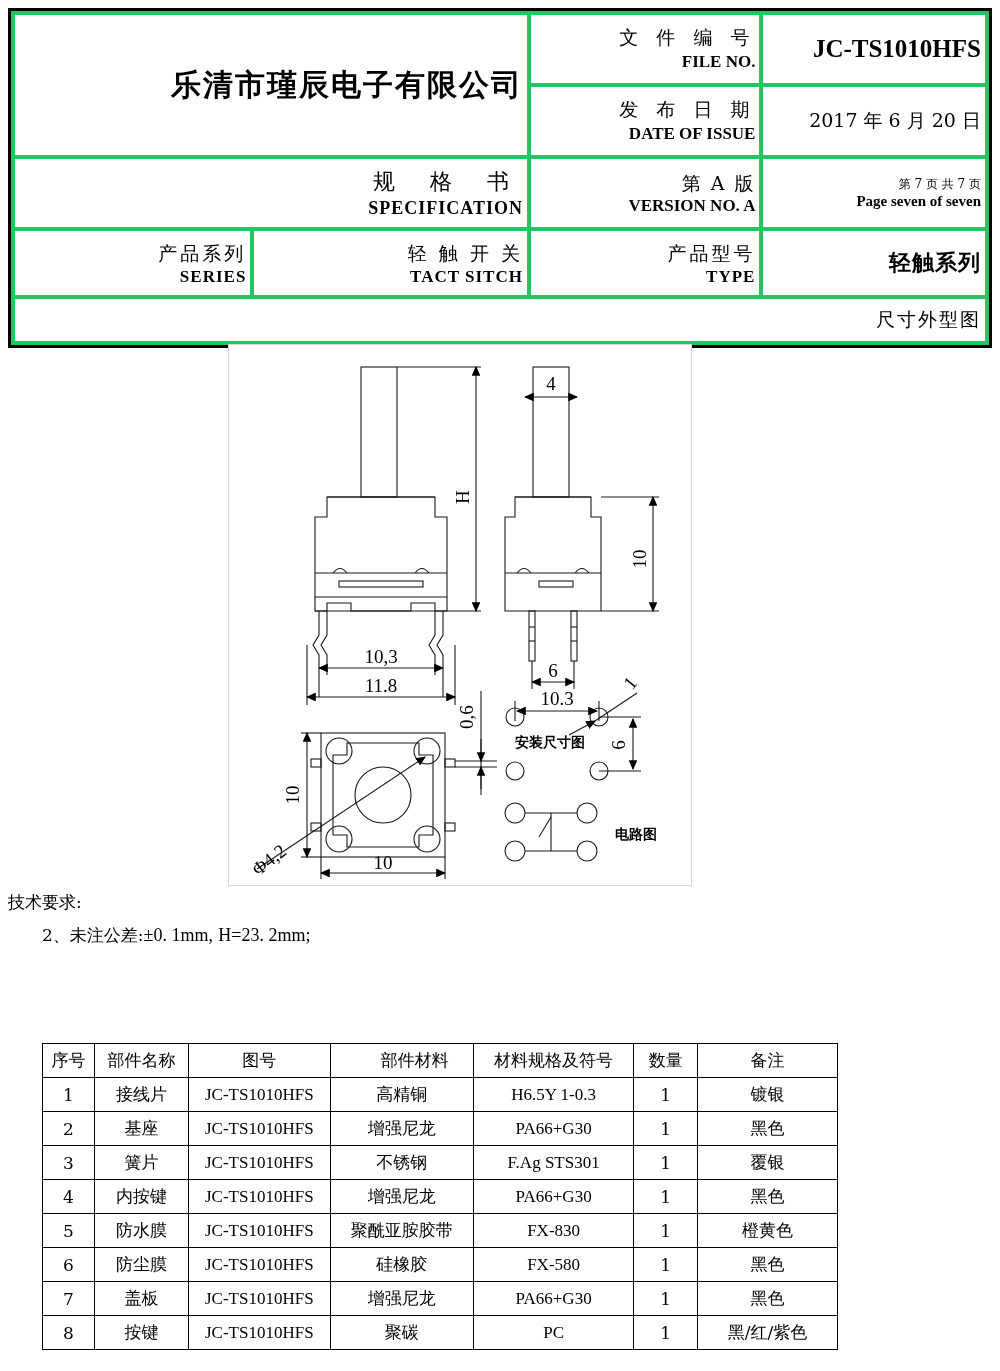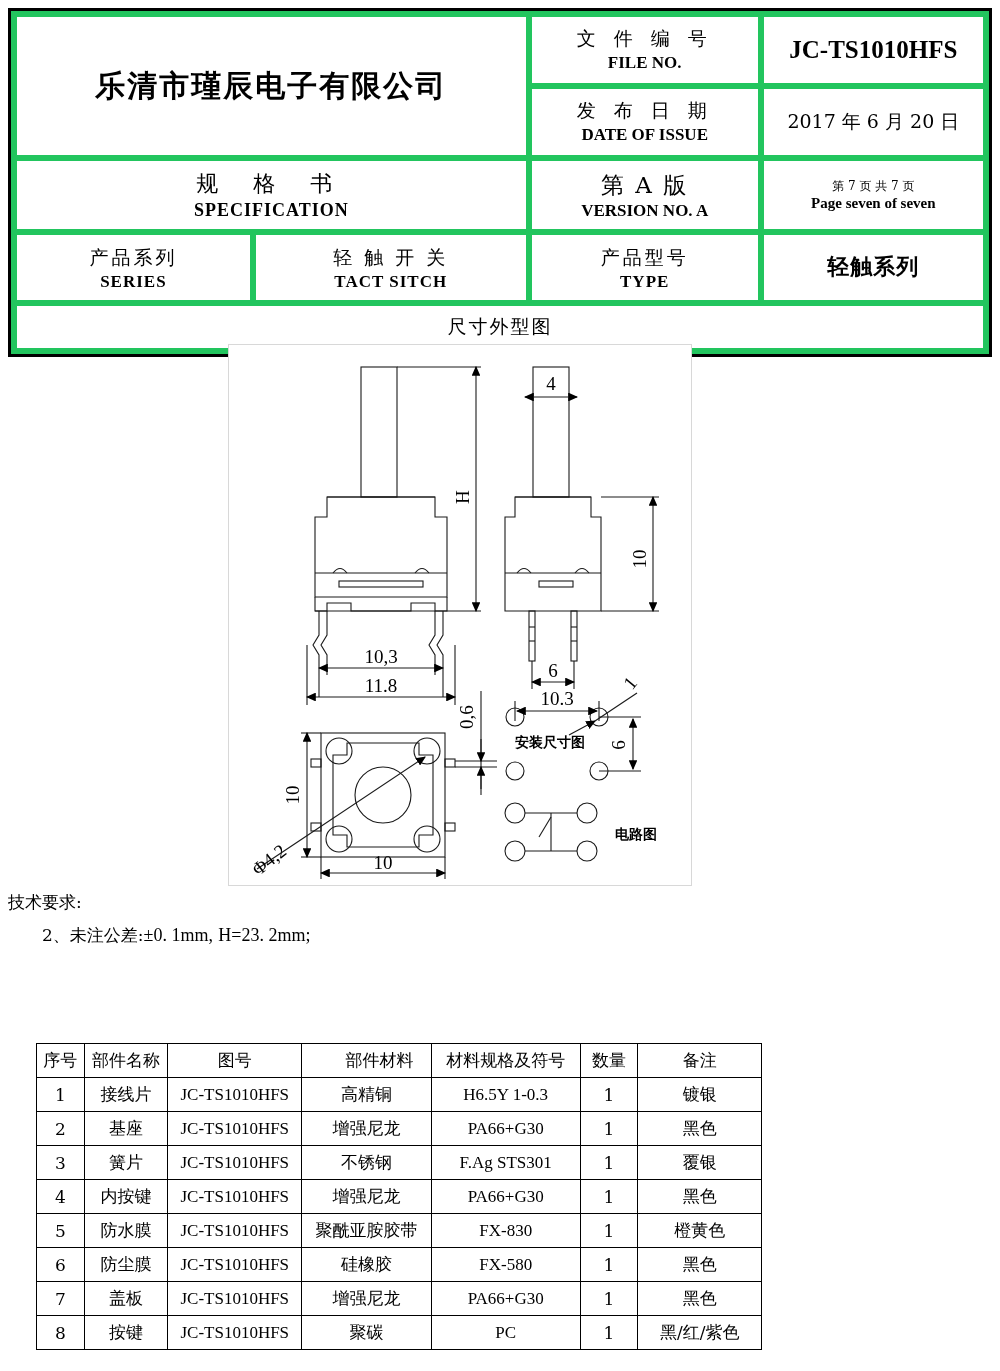--- a/index.html
+++ b/index.html
@@ -18,38 +18,38 @@
   
   .header-table {
     position: absolute;
     left: 8px; top: 8px;
     width: 984px;
     border: 3px solid #000;
     border-collapse: collapse;
   }
   .header-table table { border-collapse: collapse; width: 100%; }
   .header-table td {
-    border: 6px solid #22c55e;
-    text-align: center;
+    border: 4px solid #22c55e;
+    text-align: right;
     vertical-align: middle;
     padding: 8px 4px;
   }
   .cn { font-family: "DejaVu Serif", "Liberation Serif", serif; }
   .company {
     font-size: 30px; font-weight: bold; letter-spacing: 2px;
     font-family: "DejaVu Sans", sans-serif;
     margin-top: 17px;
   }
   .lbl-cn { font-size: 19px; letter-spacing: 6px; line-height: 1.35; }
   .lbl-en { font-size: 17px; font-weight: bold; line-height: 1.3; }
   .val-big { font-size: 25px; font-weight: bold; letter-spacing: 0px; }
   .val-date { font-size: 19px; }
   .spec-cn { font-size: 22px; letter-spacing: 14px; line-height: 1.4; }
   .spec-en { font-size: 18px; font-weight: bold; letter-spacing: 1px; }
-  .ver-cn { font-size: 23px; letter-spacing: 2px; line-height: 1.4; }
+  .ver-cn { font-size: 19px; letter-spacing: 2px; line-height: 1.4; }
   .ver-en { font-size: 17px; font-weight: bold; }
   .page-cn { font-size: 12px; line-height: 1.4; }
   .page-en { font-size: 15px; font-weight: bold; }
   .ser-cn { font-size: 19px; letter-spacing: 3px; line-height: 1.5; }
   .ser-en { font-size: 17px; font-weight: bold; letter-spacing: 1px; }
   .type-val { font-size: 22px; font-weight: bold; letter-spacing: 1px;
               font-family: "DejaVu Sans", sans-serif; }
   .drawing-title { font-size: 19px; letter-spacing: 2px; padding: 4px 0; }
 
   
@@ -71,22 +71,22 @@
     line-height: 1.1;
   }
   .tech-head { margin: 0 0 14px 0; }
   .tech-item { margin: 0 0 14px 34px; }
   .tech-env { margin: 4px 0 0 0; }
   .mono-sm { font-size: 18px; font-family: "Liberation Serif", serif; }
 
   
   .bom {
     position: absolute;
-    left: 36px; top: 1043px;
-    width: 726px;
+    left: 42px; top: 1043px;
+    width: 796px;
     border-collapse: collapse;
   }
   .bom td, .bom th {
     border: 1px solid #000;
     text-align: center;
     vertical-align: middle;
     font-weight: normal;
     font-size: 17px;
     height: 34px;
     padding: 1px 2px;

